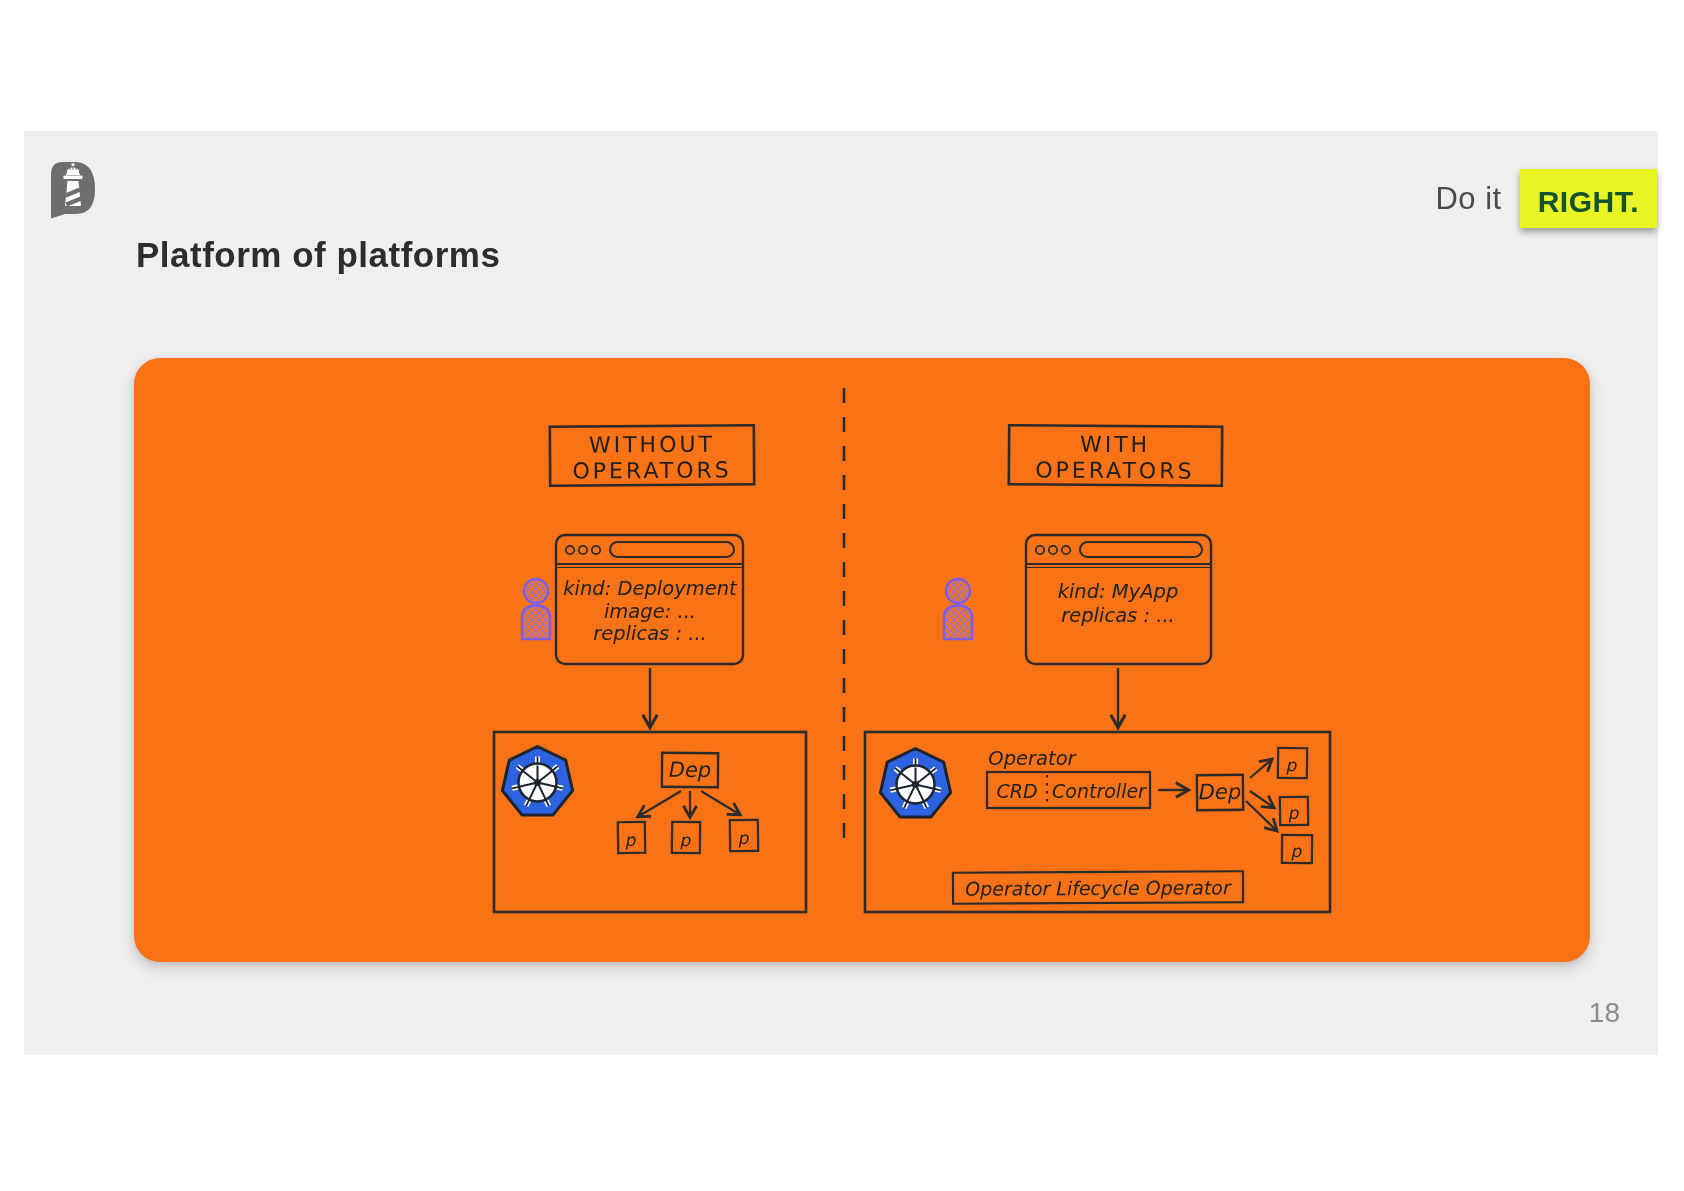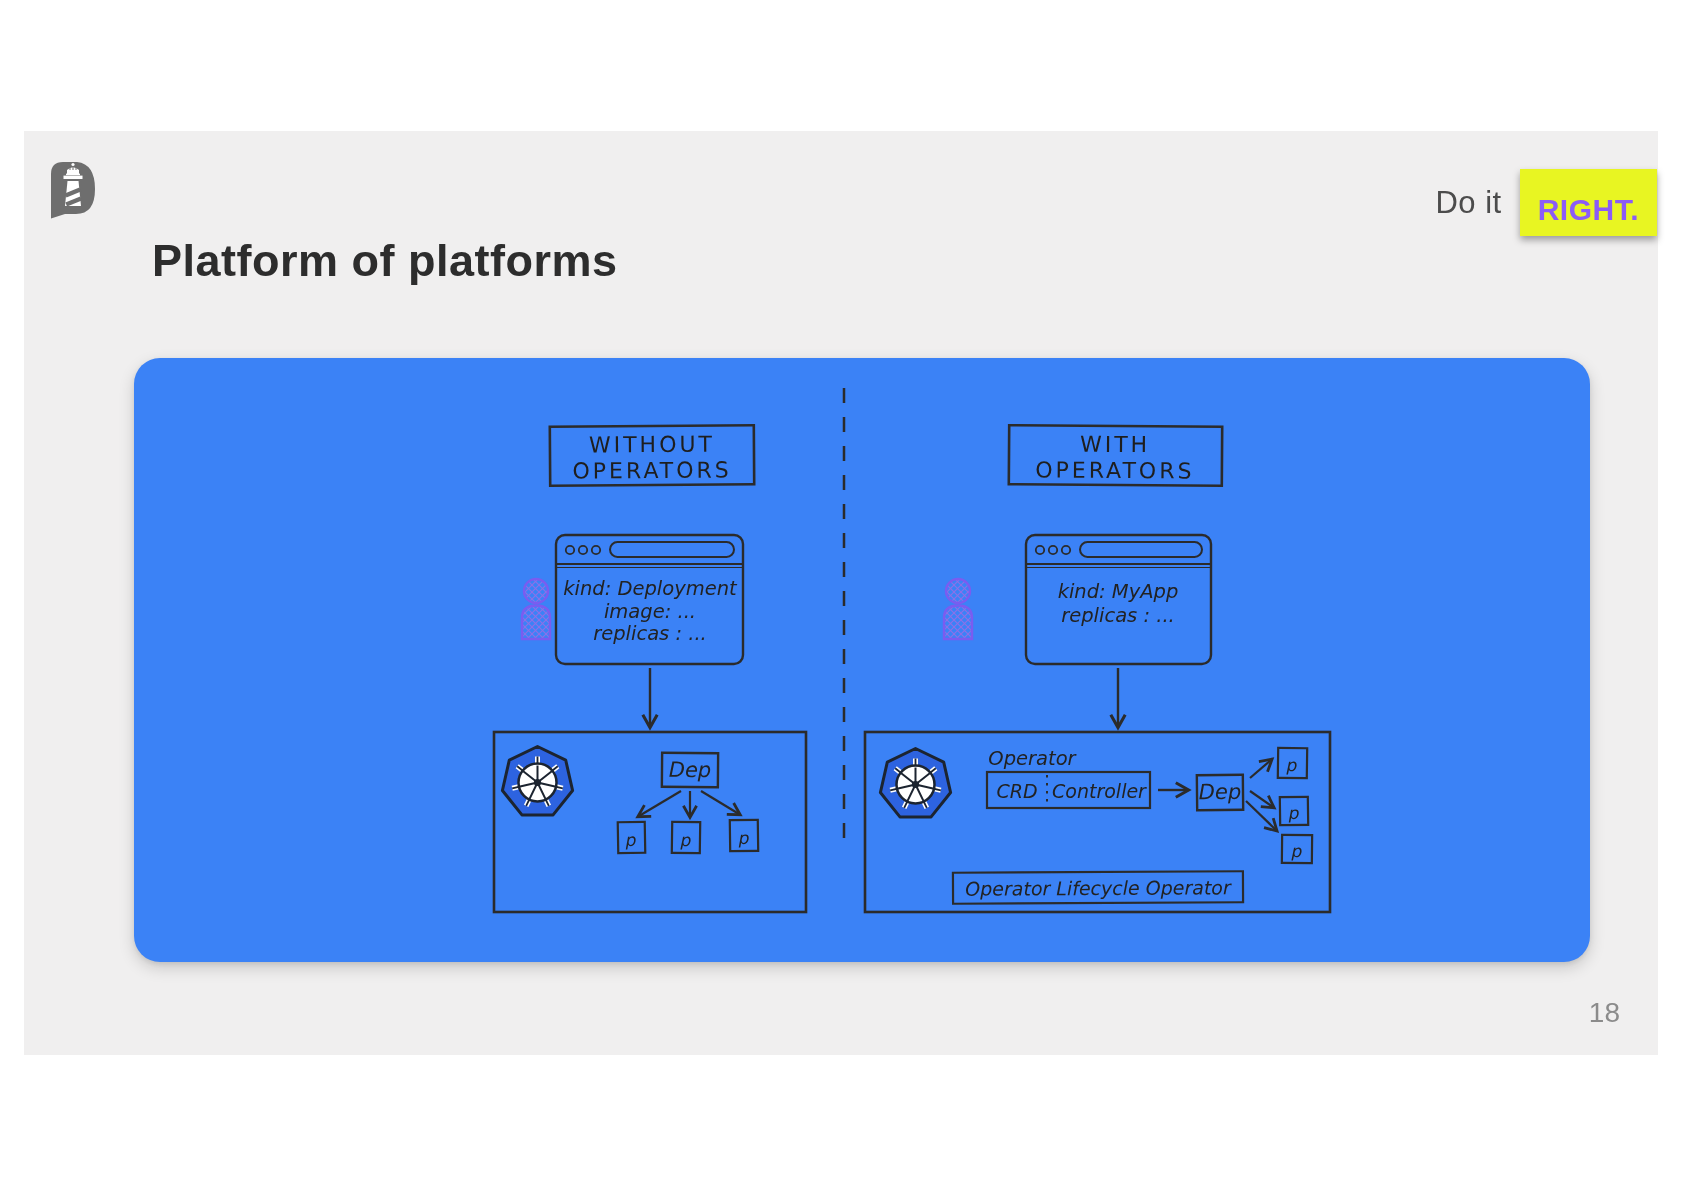--- a/index.html
+++ b/index.html
@@ -10,31 +10,31 @@
   .slide{
     position:absolute;left:24px;top:131px;width:1634px;height:924px;
     background:#f0efef;
   }
   .logo{position:absolute;left:26px;top:30px;}
   .tagline{
     position:absolute;top:38px;right:1px;display:flex;align-items:center;gap:18px;
   }
   .tagline-prefix{font-size:31px;color:#4c4c4c;letter-spacing:.5px;}
   .tagline-highlight{
-    background:#e8f522;color:#8b5cf6;font-weight:800;font-size:30px;
-    padding:24px 18px 9px 18px;letter-spacing:.5px;
+    background:#e8f522;color:#14532d;font-weight:800;font-size:30px;
+    padding:16px 18px 9px 18px;letter-spacing:.5px;
     box-shadow:0 4px 7px rgba(0,0,0,.35);
   }
   .title{
-    position:absolute;left:128px;top:104px;margin:0;
-    font-size:45px;font-weight:800;color:#2d2d2d;letter-spacing:.5px;
+    position:absolute;left:112px;top:104px;margin:0;
+    font-size:35px;font-weight:800;color:#2d2d2d;letter-spacing:.5px;
   }
   .card{
     position:absolute;left:110px;top:227px;width:1456px;height:604px;
-    background:#3b82f6;border-radius:26px;
+    background:#f97316;border-radius:26px;
     box-shadow:0 6px 16px rgba(0,0,0,.16),0 2px 5px rgba(0,0,0,.08);
   }
   .pagenum{
     position:absolute;right:38px;bottom:26px;
     font-size:28px;color:#8b8b8b;
   }
   .hand{font-family:"DejaVu Sans",sans-serif;font-style:italic;fill:#222;}
   .caps{font-family:"DejaVu Sans",sans-serif;fill:#1e1e1e;letter-spacing:3px;font-size:22px;}
   svg .ink{stroke:#2b2b2b;fill:none;}
 </style>

